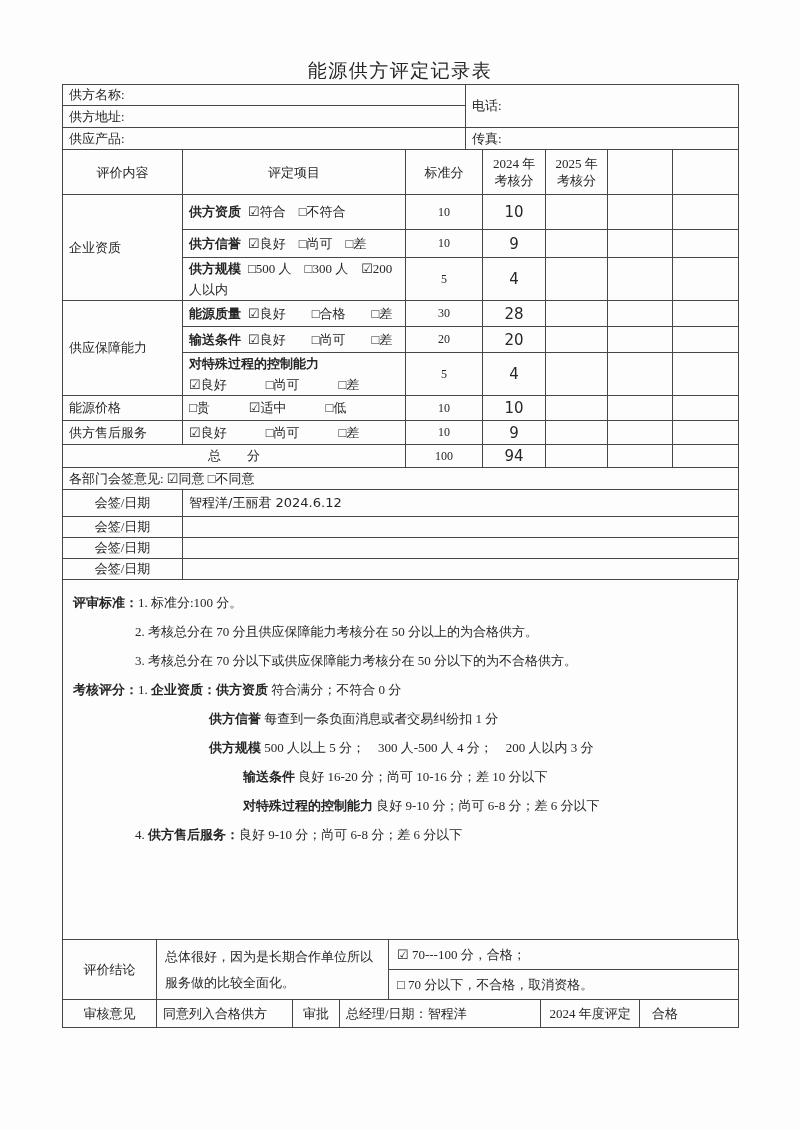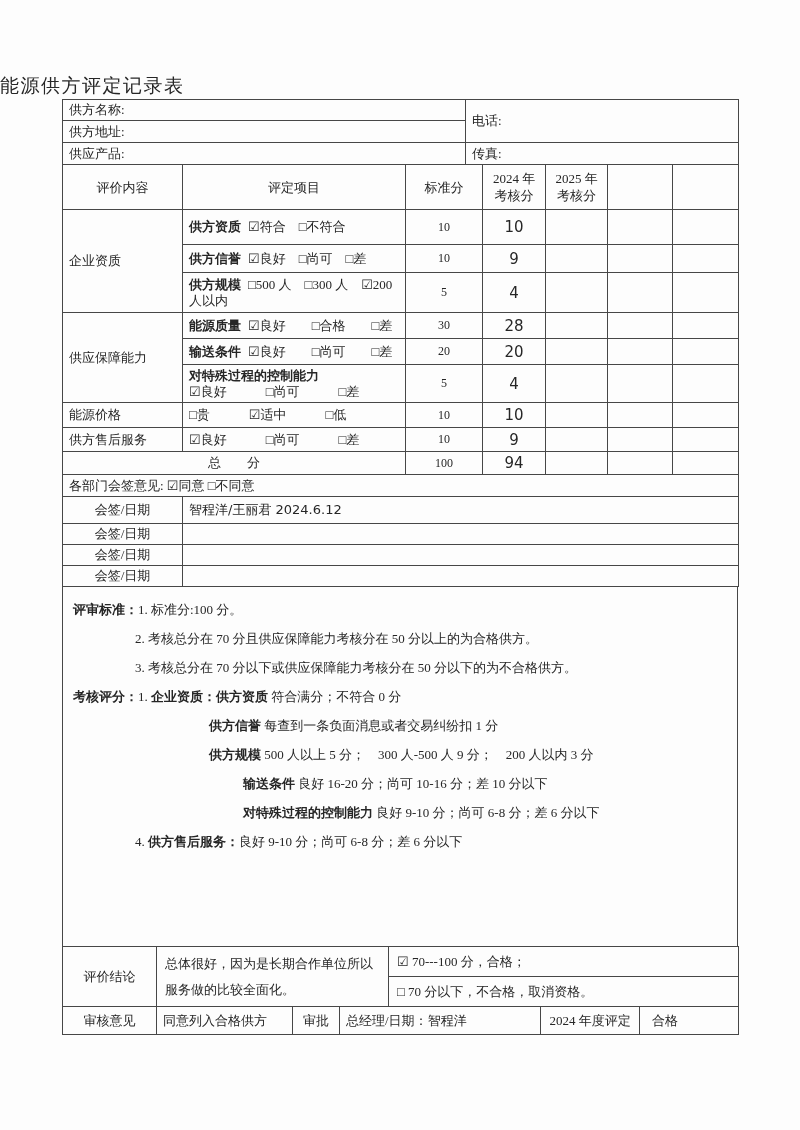--- a/index.html
+++ b/index.html
@@ -1,21 +1,21 @@
 <!DOCTYPE html>
 <html><head>
 <meta charset="utf-8">
 <style>
   html,body{margin:0;padding:0;background:#e9e9e9;}
   .page{
     width:800px;height:1130px;margin:0 auto;background:#fdfdfd;
     color:#262626;font-family:"Liberation Serif","DejaVu Serif",serif;
     font-size:13px;position:relative;overflow:hidden;
   }
-  .title{margin:0;padding-top:73px;font-size:19px;font-weight:normal;letter-spacing:1.5px;}
+  .title{margin:0;padding-top:58px;text-align:center;font-size:19px;font-weight:normal;letter-spacing:1.5px;}
   .docnum{margin:17px 0 5px 48px;font-size:14px;height:19px;}
   table.tbl{border-collapse:collapse;table-layout:fixed;margin-left:62px;width:676px;}
   table.tbl + table.tbl, table.tbl + .standards, .standards + table.tbl{margin-top:-1px;}
   .tbl td{border:1px solid #474747;padding:0 6px;vertical-align:middle;overflow:hidden;}
   .center{text-align:center;}
   .b{font-weight:bold;}
   .fill{font-family:"DejaVu Sans","Liberation Sans",sans-serif;font-size:15px;}
   .fill-sm{font-family:"DejaVu Sans","Liberation Sans",sans-serif;font-size:13px;line-height:26px;}
   .hdr{text-align:center;white-space:pre-line;line-height:17px;}
   .std-col{text-align:center;font-size:12px;}
@@ -24,21 +24,21 @@
   .sign-value{padding-left:32px;}
   .standards{
     margin-left:62px;width:662px;height:351px;border:1px solid #474747;
     padding:8px 6px 0 6px;background:#fdfdfd;
   }
   .std-line{height:29px;line-height:29px;white-space:nowrap;}
   .indent-0{padding-left:4px;}
   .indent-1{padding-left:66px;}
   .indent-2{padding-left:140px;}
   .indent-3{padding-left:174px;}
-  .two-line{line-height:16px;padding-top:1px;}
+  .two-line{line-height:21px;padding-top:1px;}
 </style>
 </head>
 <body>
 
 <div class="page">
 
   <h1 class="title">能源供方评定记录表</h1>
 
   <table class="tbl">
     <colgroup>
@@ -191,21 +191,21 @@
     </tr>
   </tbody>
     </table>
 
   <div class="standards">
       <div class="std-line indent-0"><span class="b">评审标准：</span><span>1. 标准分:100 分。</span></div>
       <div class="std-line indent-1"><span>2. 考核总分在 70 分且供应保障能力考核分在 50 分以上的为合格供方。</span></div>
       <div class="std-line indent-1"><span>3. 考核总分在 70 分以下或供应保障能力考核分在 50 分以下的为不合格供方。</span></div>
       <div class="std-line indent-0"><span class="b">考核评分：</span><span>1. </span><span class="b">企业资质：供方资质</span><span> 符合满分；不符合 0 分</span></div>
       <div class="std-line indent-2"><span class="b">供方信誉</span><span> 每查到一条负面消息或者交易纠纷扣 1 分</span></div>
-      <div class="std-line indent-2"><span class="b">供方规模</span><span> 500 人以上 5 分；　300 人-500 人 9 分；　200 人以内 3 分</span></div>
+      <div class="std-line indent-2"><span class="b">供方规模</span><span> 500 人以上 5 分；　300 人-500 人 4 分；　200 人以内 3 分</span></div>
       <div class="std-line indent-3"><span class="b">输送条件</span><span> 良好 16-20 分；尚可 10-16 分；差 10 分以下</span></div>
       <div class="std-line indent-3"><span class="b">对特殊过程的控制能力</span><span> 良好 9-10 分；尚可 6-8 分；差 6 分以下</span></div>
       <div class="std-line indent-1"><span>4. </span><span class="b">供方售后服务：</span><span>良好 9-10 分；尚可 6-8 分；差 6 分以下</span></div>
     </div>
 
   <table class="tbl">
     <colgroup>
         <col style="width:94px">
         <col style="width:232px">
         <col style="width:350px">

